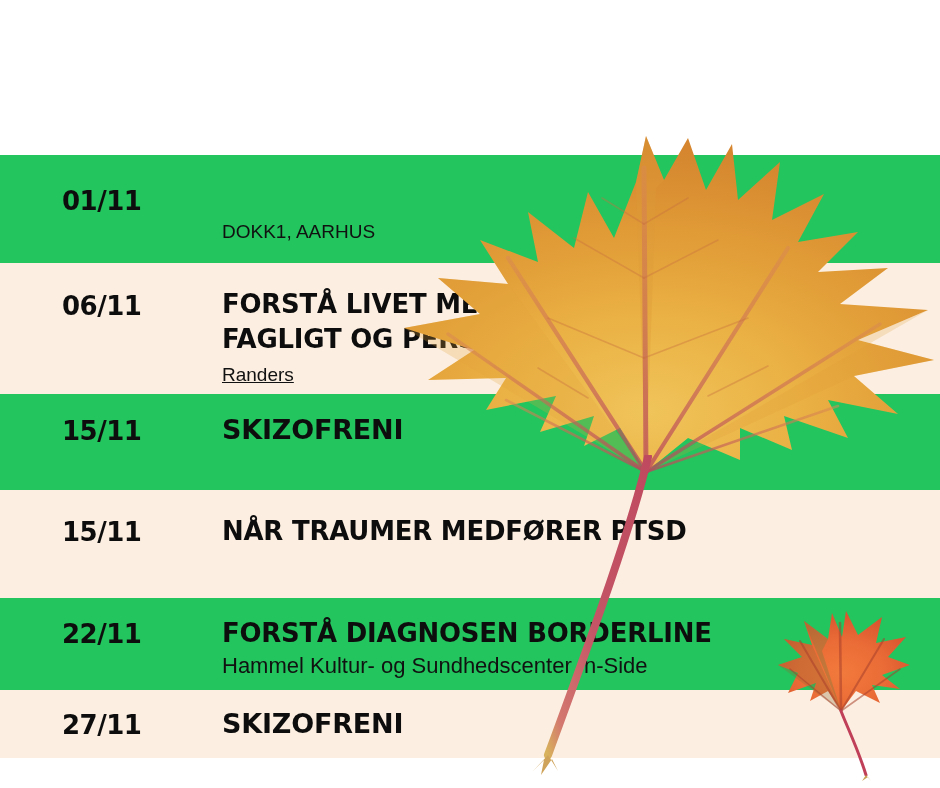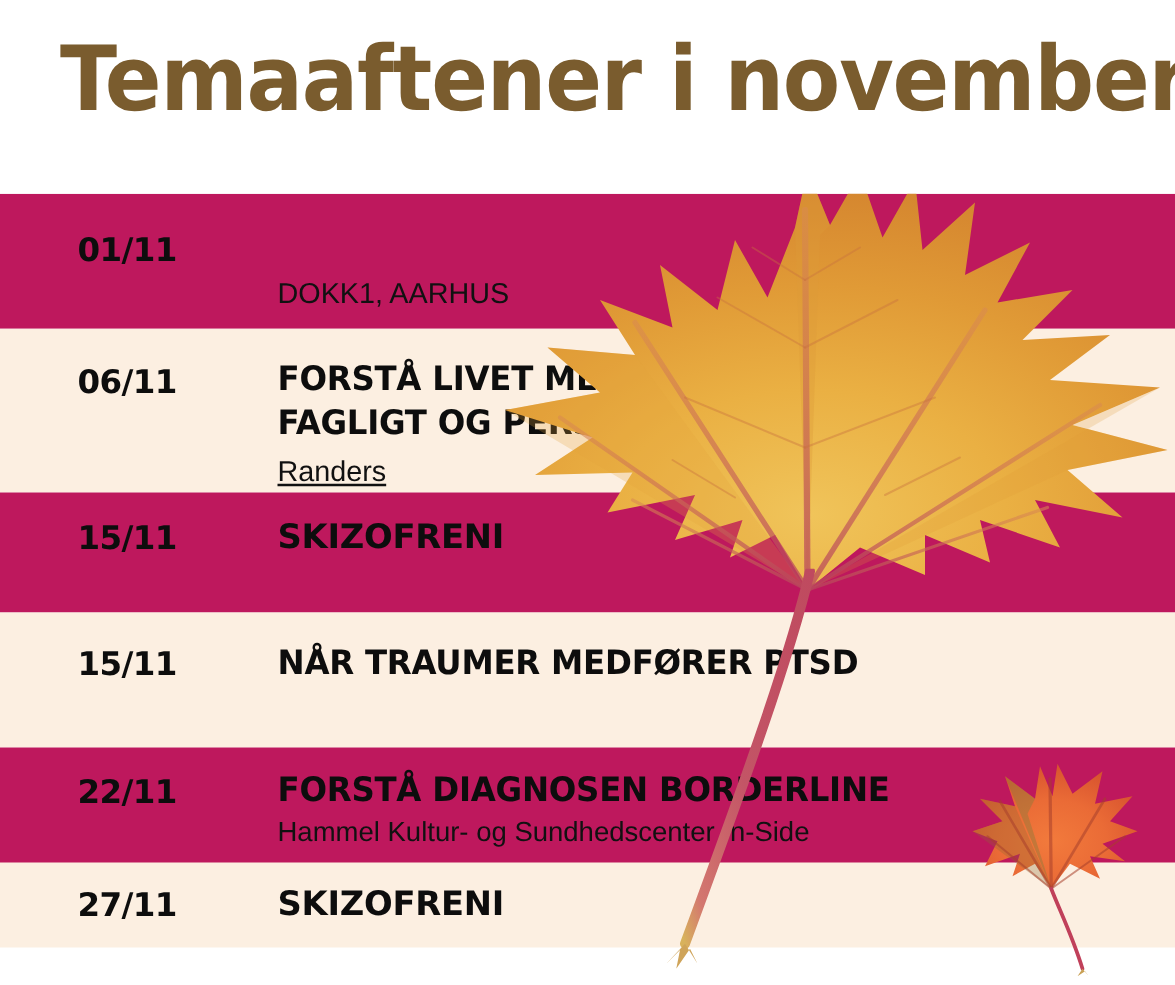--- a/index.html
+++ b/index.html
@@ -44,21 +44,21 @@
     line-height: 1.05;
   }
 
   
   .row {
     position: absolute;
     left: 0;
     width: 940px;
     box-sizing: border-box;
   }
-  .row.band-brown { background: #be185d; }
+  .row.band-brown { background: #22c55e; }
   .row.band-cream { background: #fcefe1; }
 
   .row-inner {
     position: relative;
     width: 100%;
     height: 100%;
   }
   .row-date {
     position: absolute;
     left: 62px;
@@ -77,21 +77,21 @@
     font-weight: bold;
     color: #0d0d0d;
     letter-spacing: -0.2px;
     line-height: 1.28;
     max-width: 600px;
   }
   .row-venue {
     position: absolute;
     left: 222px;
     font-family: "Liberation Sans", sans-serif;
-    font-size: 23px;
+    font-size: 19px;
     font-weight: normal;
     color: #111111;
     letter-spacing: 0px;
     white-space: nowrap;
   }
 
   
   #row-0 { top: 155px; height: 108px; }
   #row-0 .row-date  { top: 31px; }
   #row-0 .row-title { top: 28px; }
@@ -286,17 +286,14 @@
       <path d="M65 104 L64 16" stroke-width="2.6"></path>
       <path d="M65 104 L24 34" stroke-width="2.1"></path>
       <path d="M65 104 L108 32" stroke-width="2.1"></path>
       <path d="M65 104 L14 62" stroke-width="1.6"></path>
       <path d="M65 104 L124 62" stroke-width="1.6"></path>
     </g>
     <path d="M65 104 C72 122, 82 142, 90 168" stroke="#c0405a" stroke-width="3" fill="none" stroke-linecap="round"></path>
     <path d="M90 168 L86 174 L92 170 L95 174 Z" fill="#c9a155"></path>
   </svg>
 
-  <div id="title-area">
-    <div id="poster-title">Temaaftener i november</div>
-  </div>
 
 </div>
 
 </body></html>

